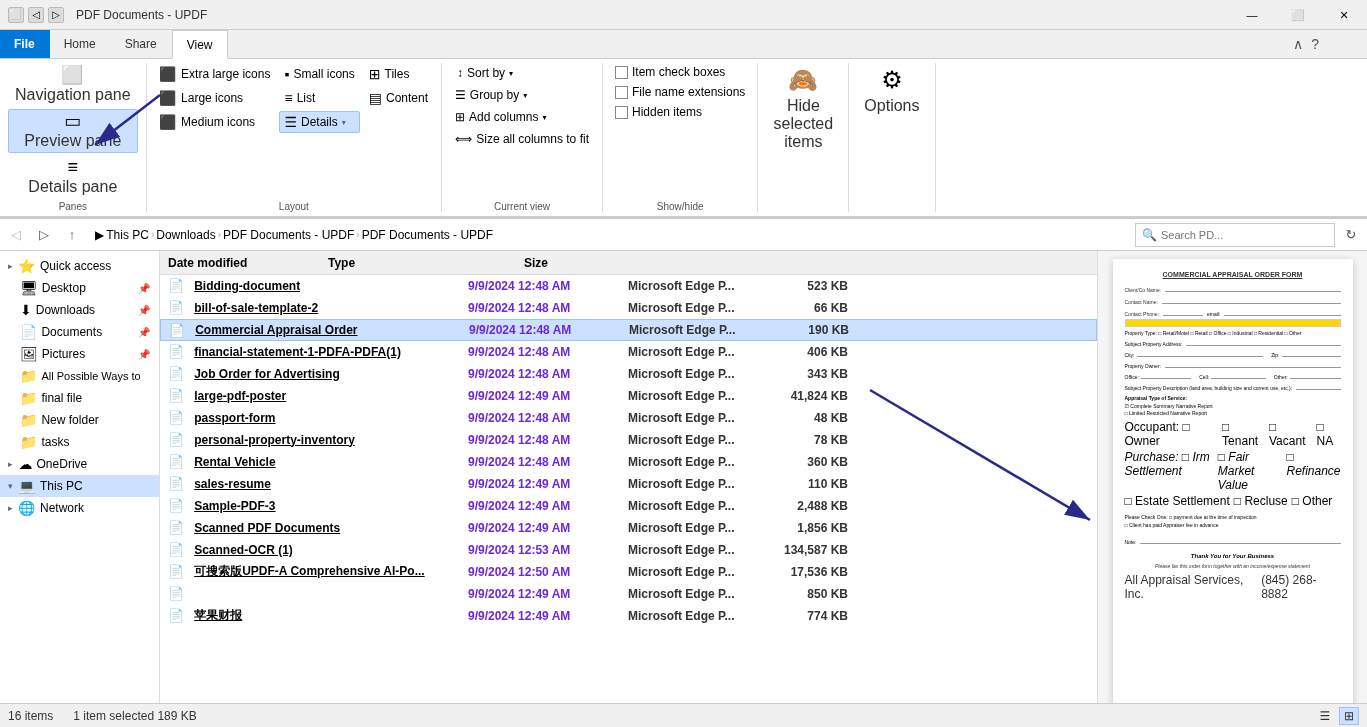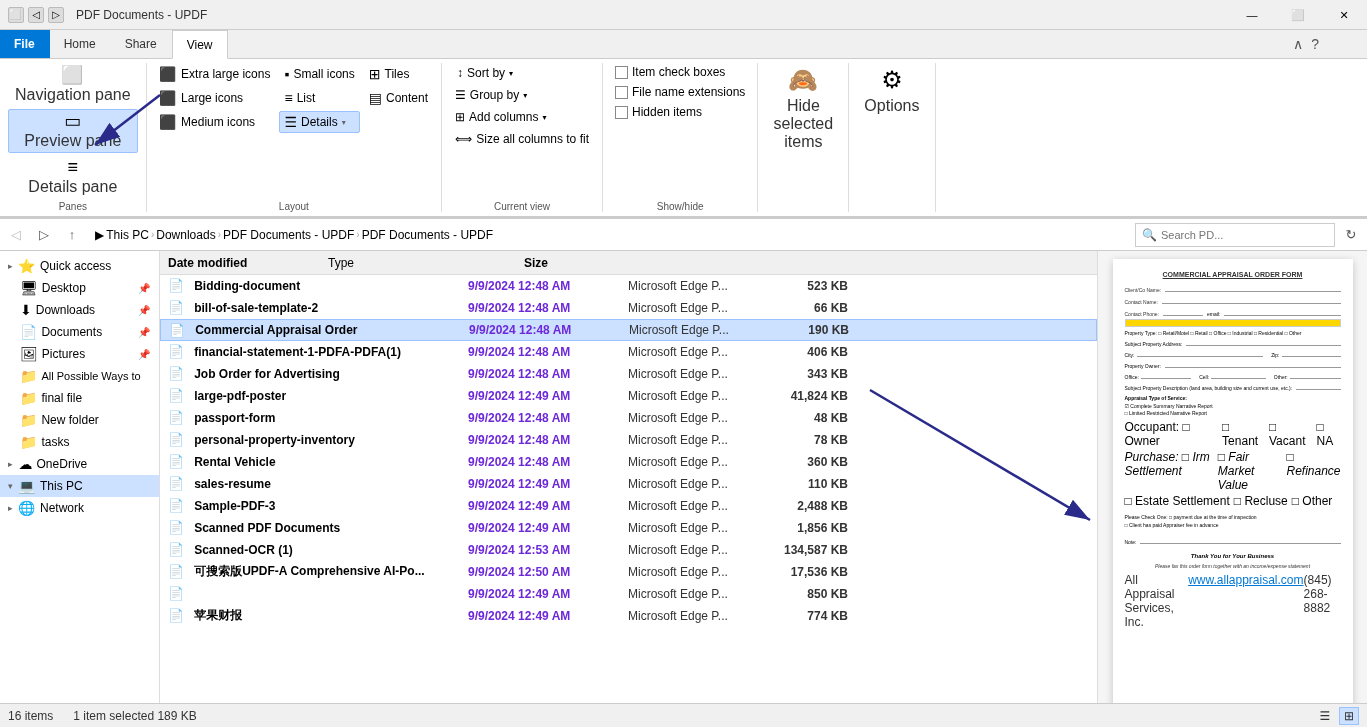--- a/index.html
+++ b/index.html
@@ -167,34 +167,34 @@
       align-items: center;
       height: 24px;
       border-bottom: 1px solid #ddd;
       padding: 0 8px;
       background: #f0f0f0;
       position: sticky;
       top: 0;
     }
     .col-name { width: 300px; font-size: 11px; font-weight: 600; cursor: pointer; display: flex; align-items: center; gap: 4px; }
     .col-date { width: 160px; font-size: 11px; font-weight: 600; cursor: pointer; }
-    .col-type { width: 130px; font-size: 11px; font-weight: 400; cursor: pointer; }
+    .col-type { width: 130px; font-size: 11px; font-weight: 700; cursor: pointer; }
     .col-size { width: 90px; font-size: 11px; font-weight: 600; cursor: pointer; text-align: right; }
     .col-sort-arrow { font-size: 8px; }
     .file-row {
       display: flex;
       align-items: center;
       height: 22px;
       padding: 0 8px;
       cursor: pointer;
       border-bottom: 1px solid transparent;
     }
     .file-row.selected { background: #cce0ff; border: 1px solid #99c2ff; }
     .file-icon { font-size: 13px; margin-right: 6px; color: #cc0000; }
-    .file-name { width: 270px; font-size: 12px; overflow: hidden; text-overflow: ellipsis; white-space: nowrap; }
+    .file-name { width: 270px; font-size: 12px; overflow: hidden; text-overflow: ellipsis; white-space: nowrap; text-decoration: underline; }
     .file-date { width: 160px; font-size: 12px; color: #6d28d9; }
     .file-type { width: 130px; font-size: 12px; overflow: hidden; text-overflow: ellipsis; white-space: nowrap; color: #333; }
     .file-size { width: 90px; font-size: 12px; text-align: right; color: #333; }
 
     
     .preview-pane {
       width: 270px;
       background: #f5f5f5;
       border-left: 1px solid #ddd;
       display: flex;
@@ -749,21 +749,20 @@
       <div style="font-size:5px; margin-bottom:8px;">□ Client has paid Appraiser fee in advance</div>
       <div style="display:flex; align-items:baseline; gap:4px; margin-bottom:8px;">
         <span style="font-size:5px;">Note:</span>
         <div style="flex:1; border-bottom:1px solid #999; height:8px;"></div>
       </div>
 
       <div style="text-align:center; font-size:6px; font-weight:bold; font-style:italic; margin-bottom:4px;">Thank You for Your Business</div>
       <div style="text-align:center; font-size:5px; color:#333; font-style:italic; margin-bottom:4px;">Please fax this order form together with an income/expense statement</div>
       <div style="display:flex; justify-content:space-between; font-size:5px; color:#333;">
         <span>All Appraisal Services, Inc.</span>
-        <span style="color:#0078d7; text-decoration:underline;">www.allappraisal.com</span>
         <span>(845) 268-8882</span>
       </div>
     </div>
 
   </div>
 
 </div>
 
 <div class="status-bar">
   <span>16 items</span>

